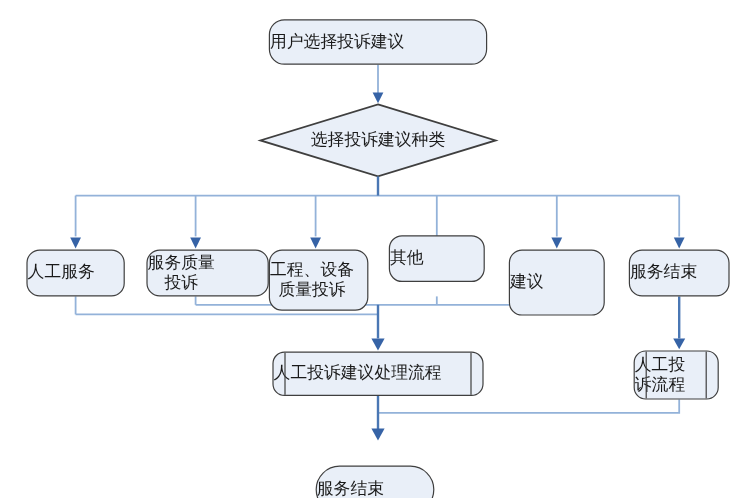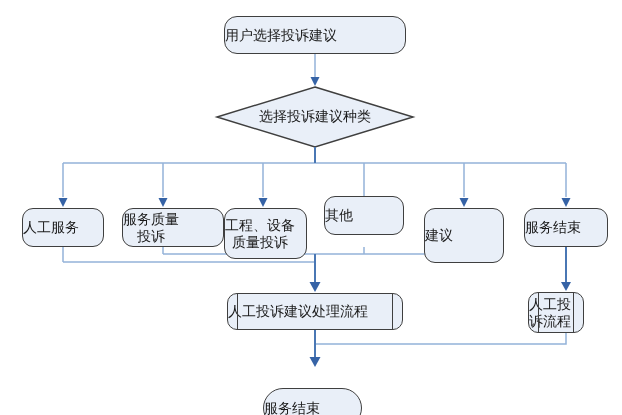--- a/index.html
+++ b/index.html
@@ -114,21 +114,21 @@
   </div>
 
   <div class="node branch" style="left:524px;top:208px;width:84px;height:39px;">
     <span class="lbl">服务结束</span>
   </div>
 
   <div class="node process" style="left:227px;top:293px;width:176px;height:37px;">
     <span class="lbl">人工投诉建议处理流程</span>
   </div>
 
-  <div class="node process" style="left:528px;top:292px;width:56px;height:41px;">
+  <div class="node process" style="left:528px;top:292px;width:71px;height:41px;">
     <span class="lbl">人工投
 诉流程</span>
   </div>
 
   <div class="node stadium" style="left:263px;top:368px;width:99px;height:40px;">
     <span class="lbl">服务结束</span>
   </div>
 
 </div>
 

